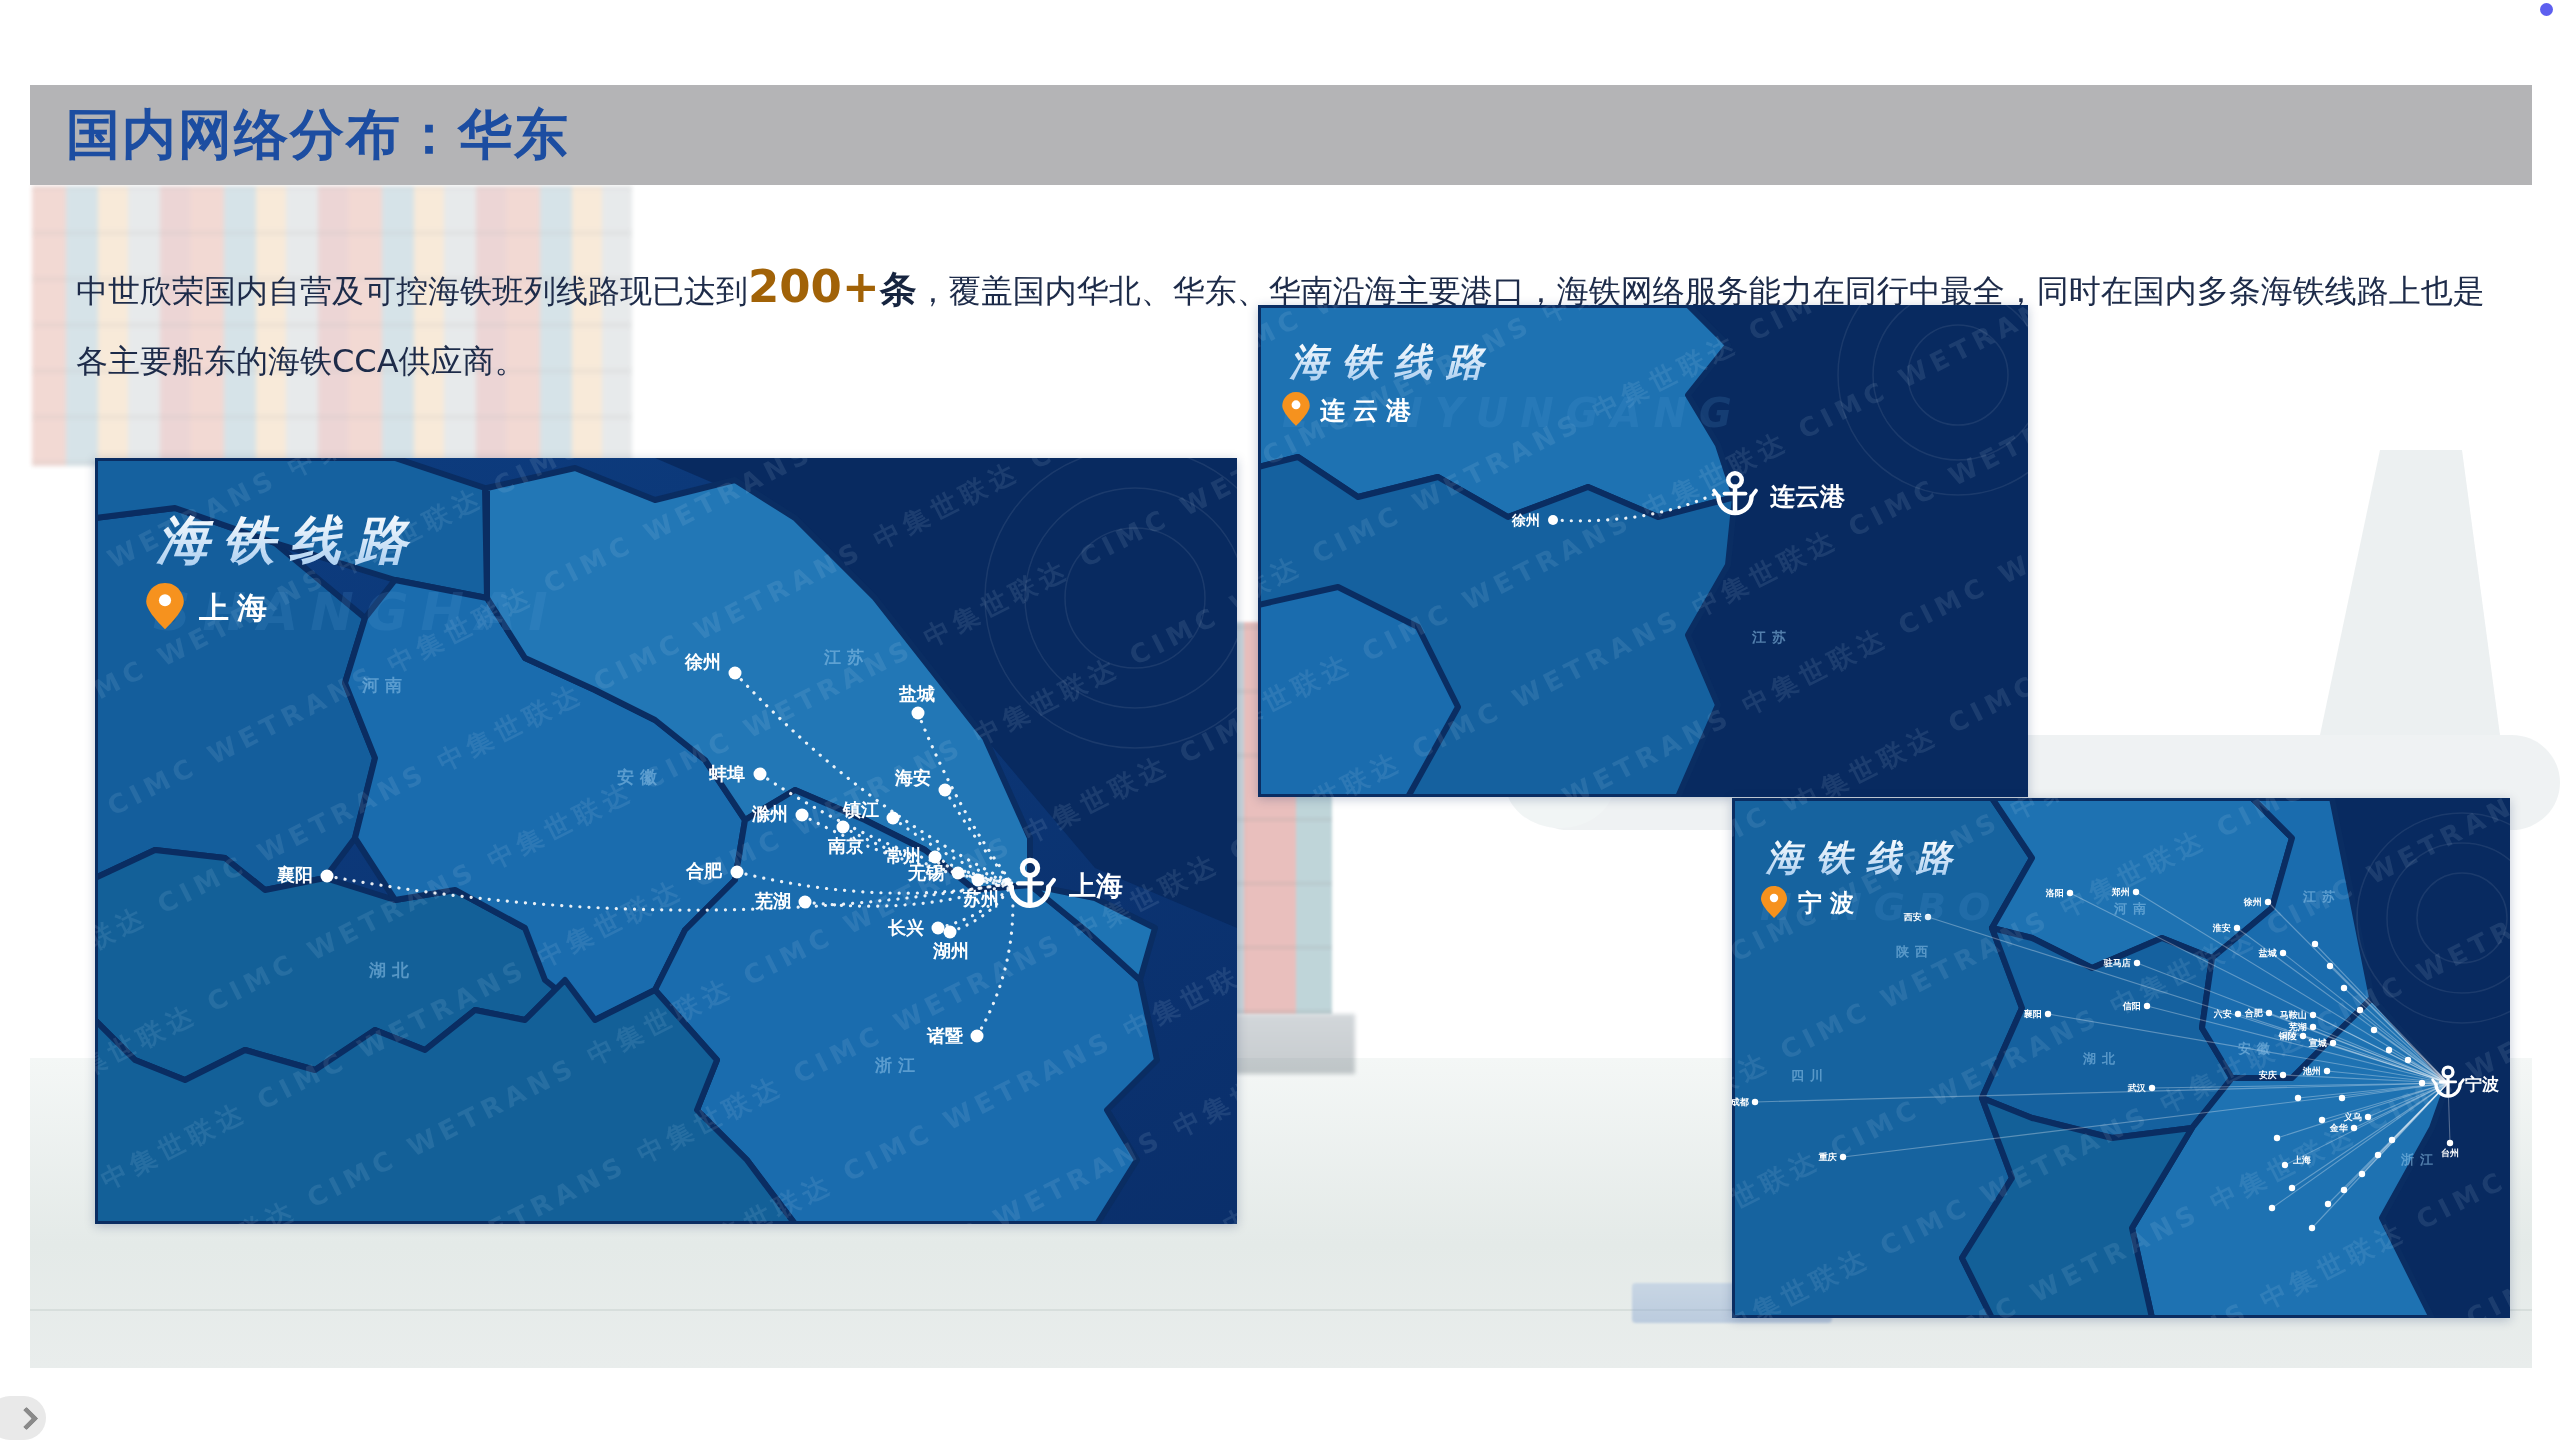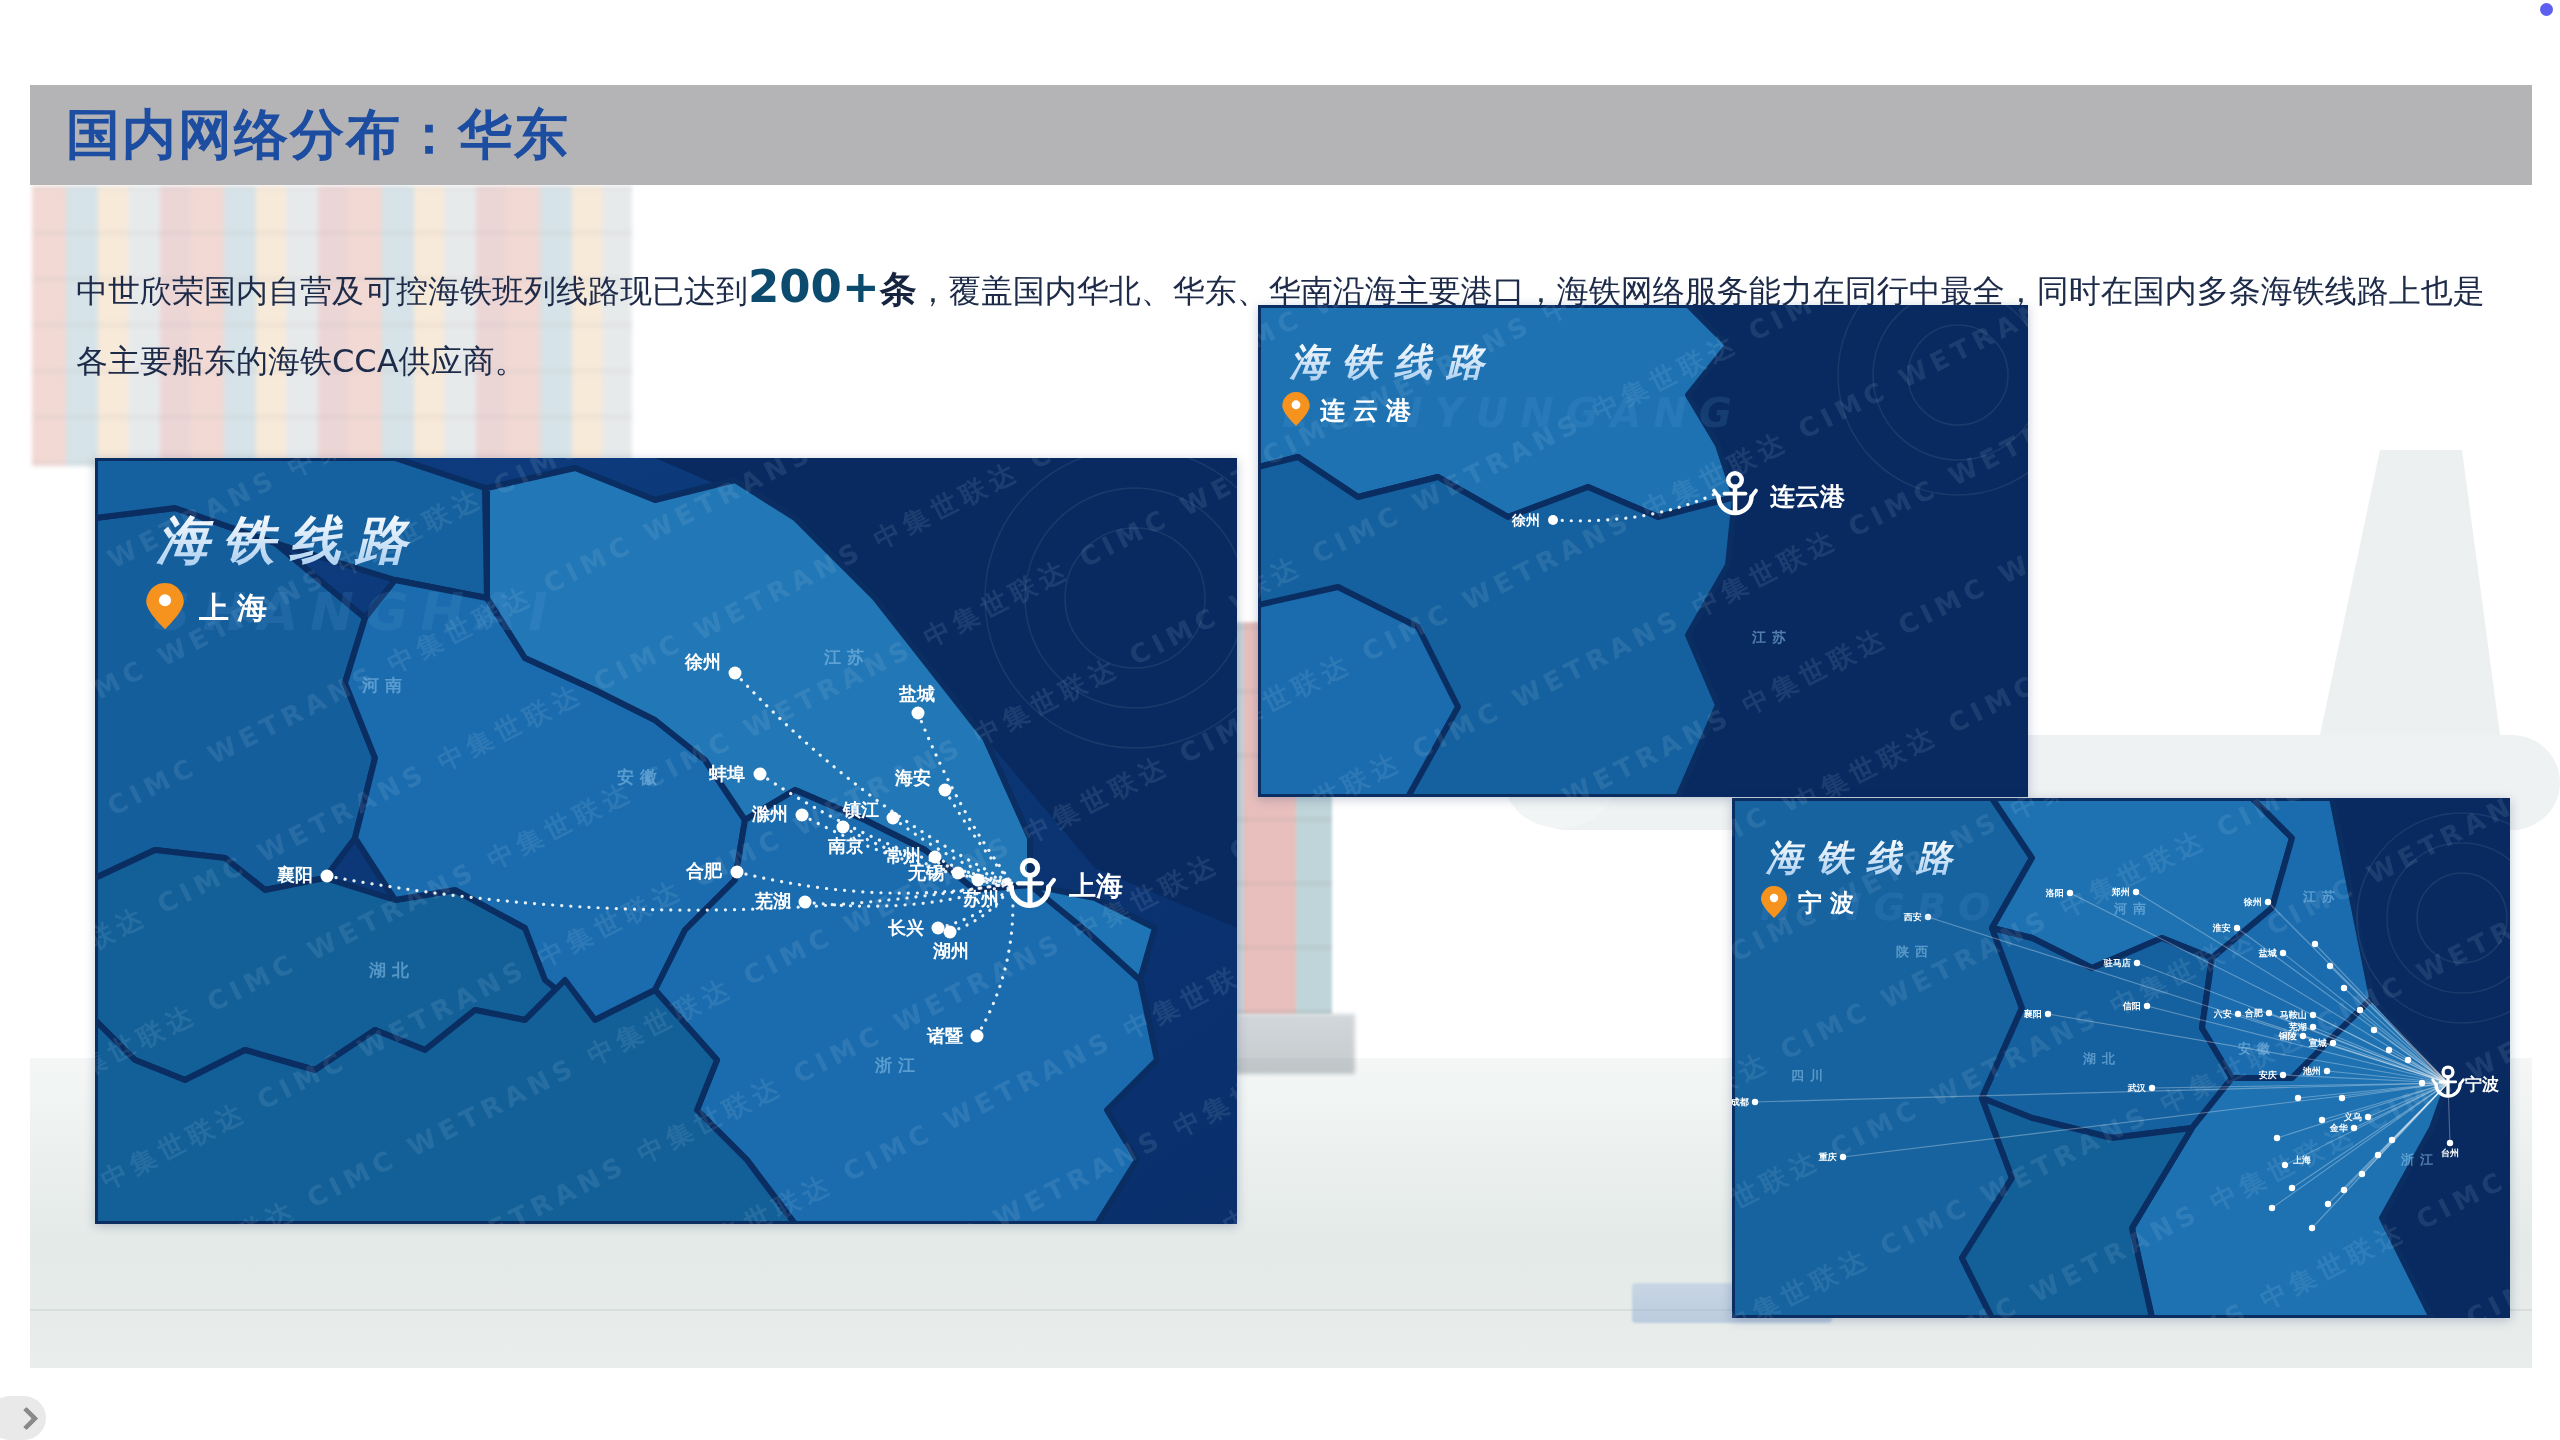--- a/index.html
+++ b/index.html
@@ -24,21 +24,21 @@
     background:linear-gradient(#6d7d88,#47555f);}
   #bg-truck{left:1632px;top:1283px;width:200px;height:40px;opacity:.4;filter:blur(1px);
     background:linear-gradient(#9db7dd,#7b9ccc);border-radius:4px;}
   #bg-plane{left:1500px;top:400px;width:1060px;height:640px;opacity:.55;}
 
   
   #title-bar{left:30px;top:85px;width:2502px;height:100px;background:#b4b4b6;}
   #slide-title{left:66px;top:85px;height:100px;line-height:100px;font-size:54px;font-weight:bold;
     color:#1c4da1;letter-spacing:2px;}
   #intro{left:76px;top:220px;width:2436px;font-size:32px;line-height:70px;color:#1d2b49;}
-  #intro .hl-num{font-size:45px;font-weight:bold;color:#0c4a6e;}
+  #intro .hl-num{font-size:45px;font-weight:bold;color:#a16207;}
   #intro .hl-unit{font-size:37px;font-weight:bold;color:#16243f;}
 
   .map-frame{position:absolute;box-shadow:0 2px 10px rgba(10,40,90,.25);}
   .map-frame svg{display:block;}
 
   
   #nav-next{left:-12px;top:1396px;width:58px;height:44px;background:#e9e9e9;border-radius:22px;
     border:none;cursor:pointer;}
   #nav-next .chev{position:absolute;left:30px;top:14px;width:12px;height:12px;
     border-top:5px solid #8a8a8a;border-right:5px solid #8a8a8a;transform:rotate(45deg);border-radius:2px;}

